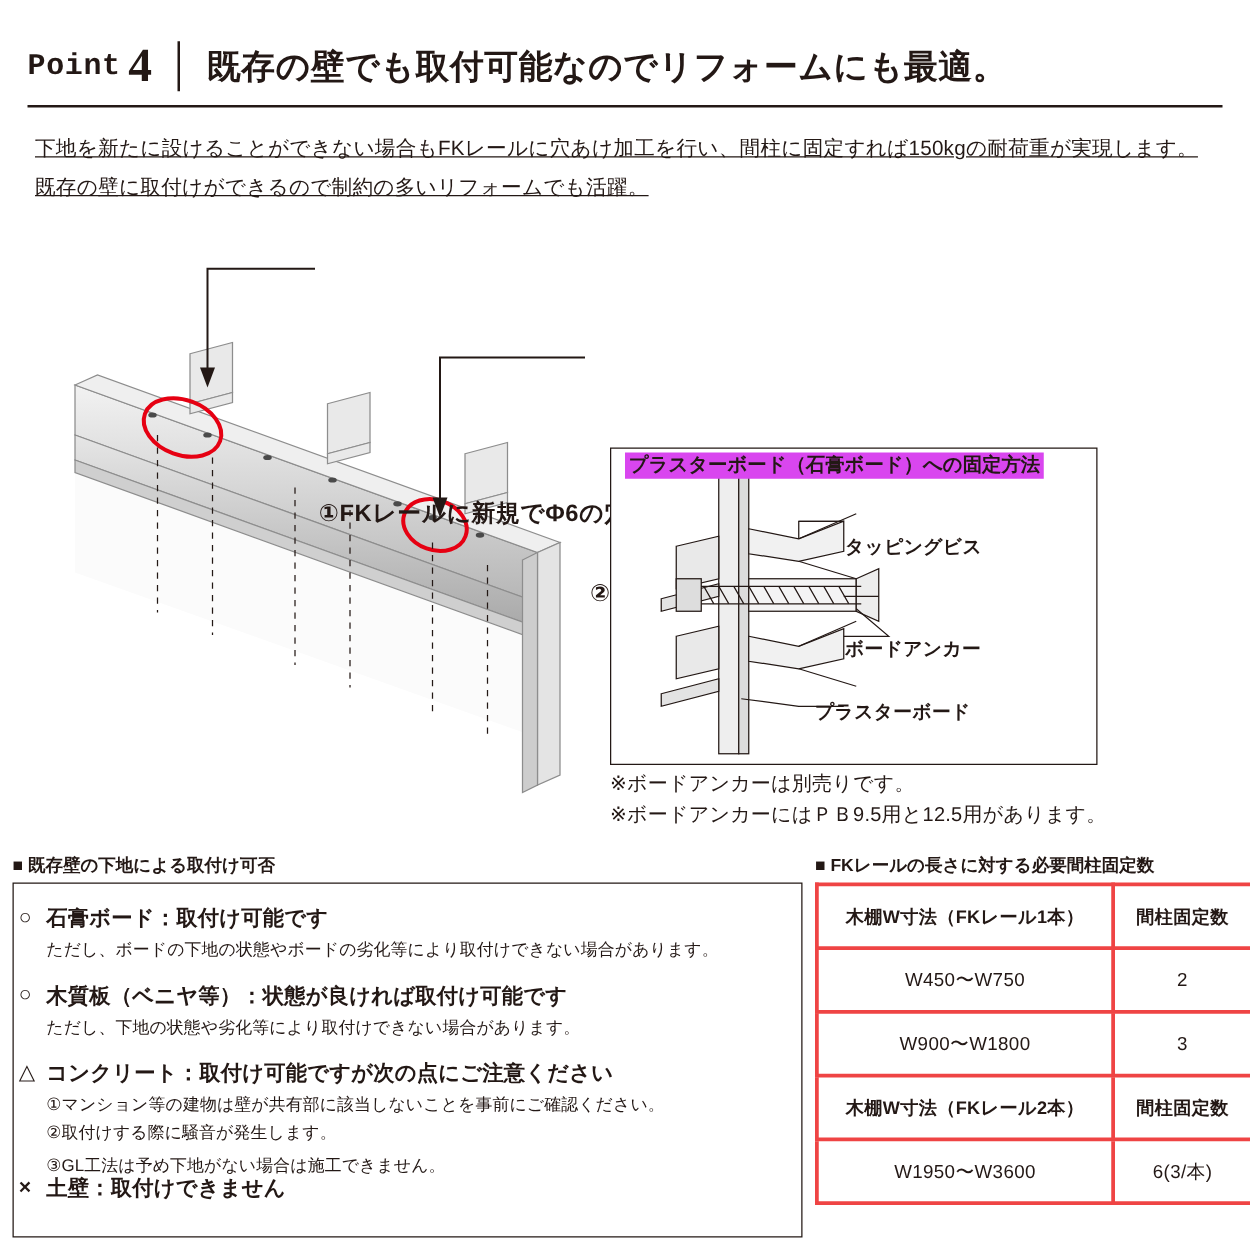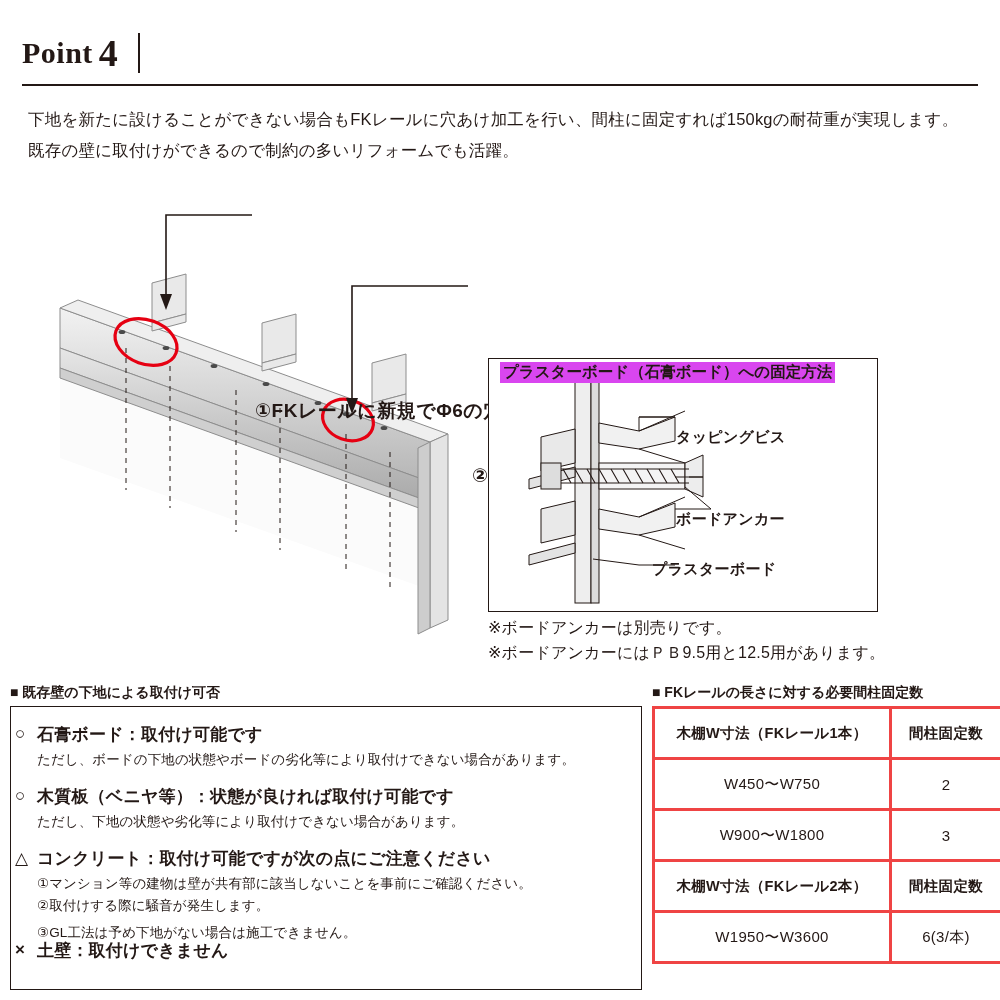--- a/index.html
+++ b/index.html
@@ -13,38 +13,38 @@
   }
   .page{position:relative;width:1000px;height:1000px;}
 
   
   .header{
     position:absolute;left:22px;top:22px;width:956px;height:62px;
     border-bottom:2px solid #231815;
     display:flex;align-items:center;
   }
   .point-word{
-    font-size:30px;font-weight:bold;letter-spacing:0.5px;
-    font-family:Liberation Serif, serif;
+    font-size:24px;font-weight:bold;letter-spacing:0.5px;
+    font-family:Liberation Mono, monospace;
   }
   .point-num{
     font-size:38px;font-weight:bold;margin-left:6px;
     font-family:"Liberation Serif","DejaVu Serif",serif;
   }
   .vbar{
     width:2px;height:40px;background:#231815;margin:0 22px 0 20px;
   }
   .head-title{
     font-size:27px;font-weight:bold;letter-spacing:0.5px;
   }
 
   
   .lead{
     position:absolute;left:28px;top:104px;width:946px;
-    font-size:16.5px;line-height:1.85;letter-spacing:0.2px;
+    font-size:16.5px;line-height:1.85;letter-spacing:0.2px;text-decoration:underline;
   }
 
   
   .illus{position:absolute;left:0;top:190px;width:1000px;height:470px;}
 
   .callout1{
     position:absolute;left:255px;top:208px;font-size:19px;font-weight:bold;letter-spacing:0.5px;
   }
   .callout2{
     position:absolute;left:472px;top:272px;font-size:19px;font-weight:bold;letter-spacing:0.5px;line-height:1.5;
@@ -103,20 +103,21 @@
 </style>
 </head>
 <body>
 
 <div class="page">
 
   <div class="header">
     <span class="point-word">Point</span>
     <span class="point-num">4</span>
     <span class="vbar"></span>
+    <span class="head-title">既存の壁でも取付可能なのでリフォームにも最適。</span>
   </div>
 
   <div class="lead">下地を新たに設けることができない場合もFKレールに穴あけ加工を行い、間柱に固定すれば150kgの耐荷重が実現します。既存の壁に取付けができるので制約の多いリフォームでも活躍。</div>
 
   <div class="illus">
     <svg width="1000" height="470" viewBox="0 0 1000 470">
       <defs>
         <linearGradient id="gMetal" x1="0" y1="0" x2="0" y2="1">
           <stop offset="0%" stop-color="#f2f2f2"></stop>
           <stop offset="45%" stop-color="#d8d8d8"></stop>

